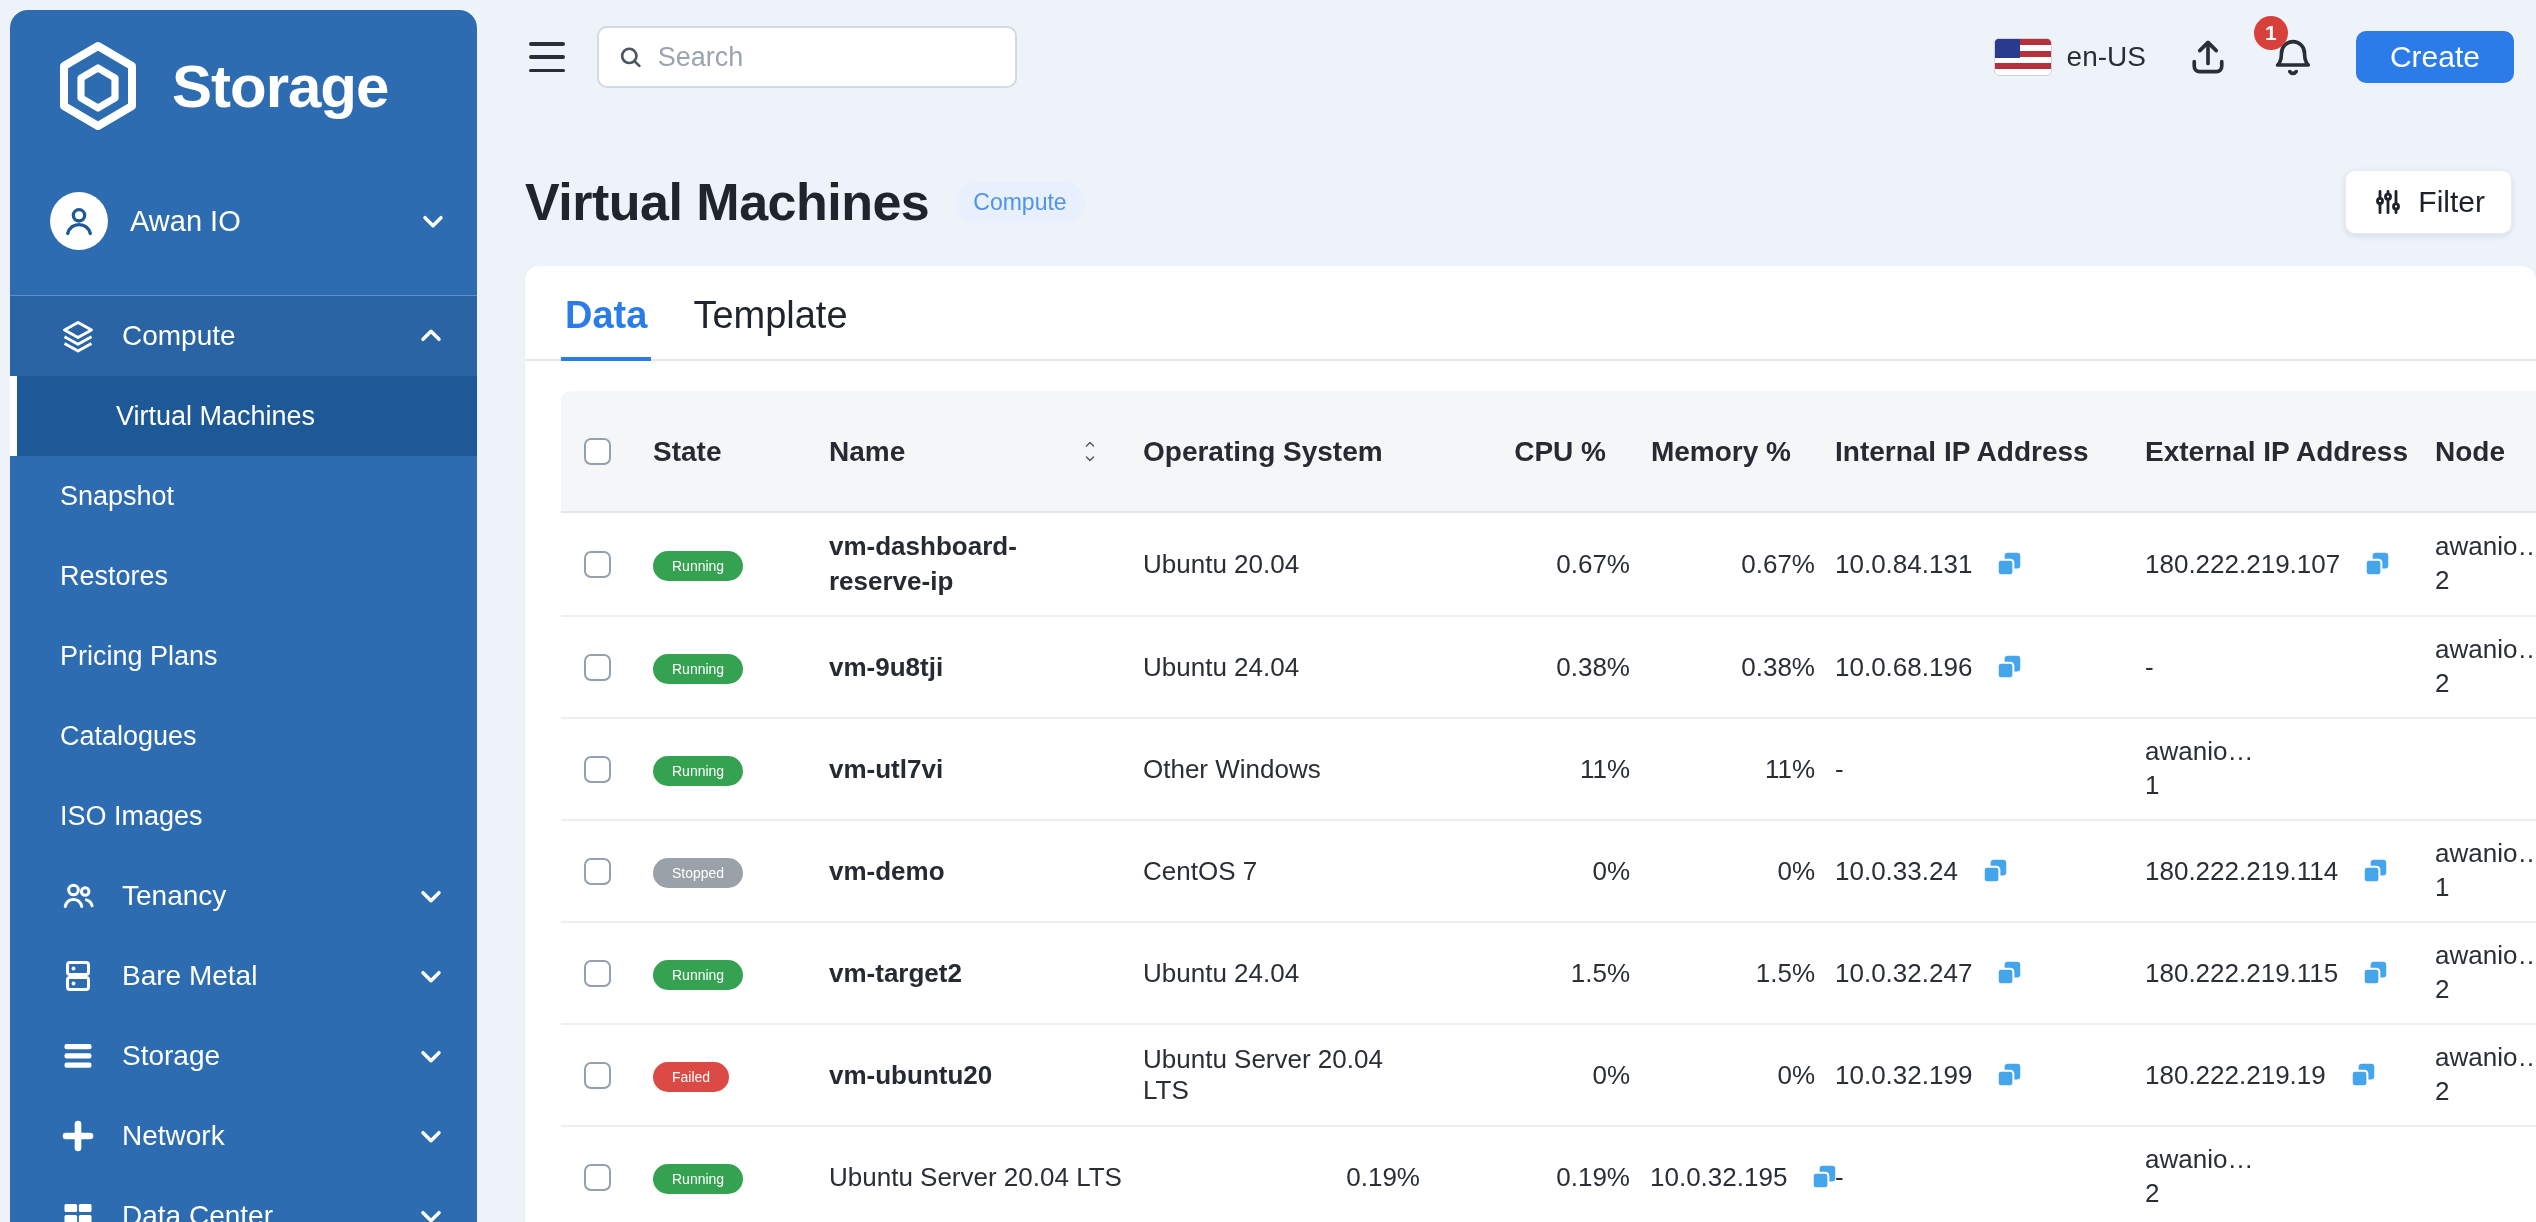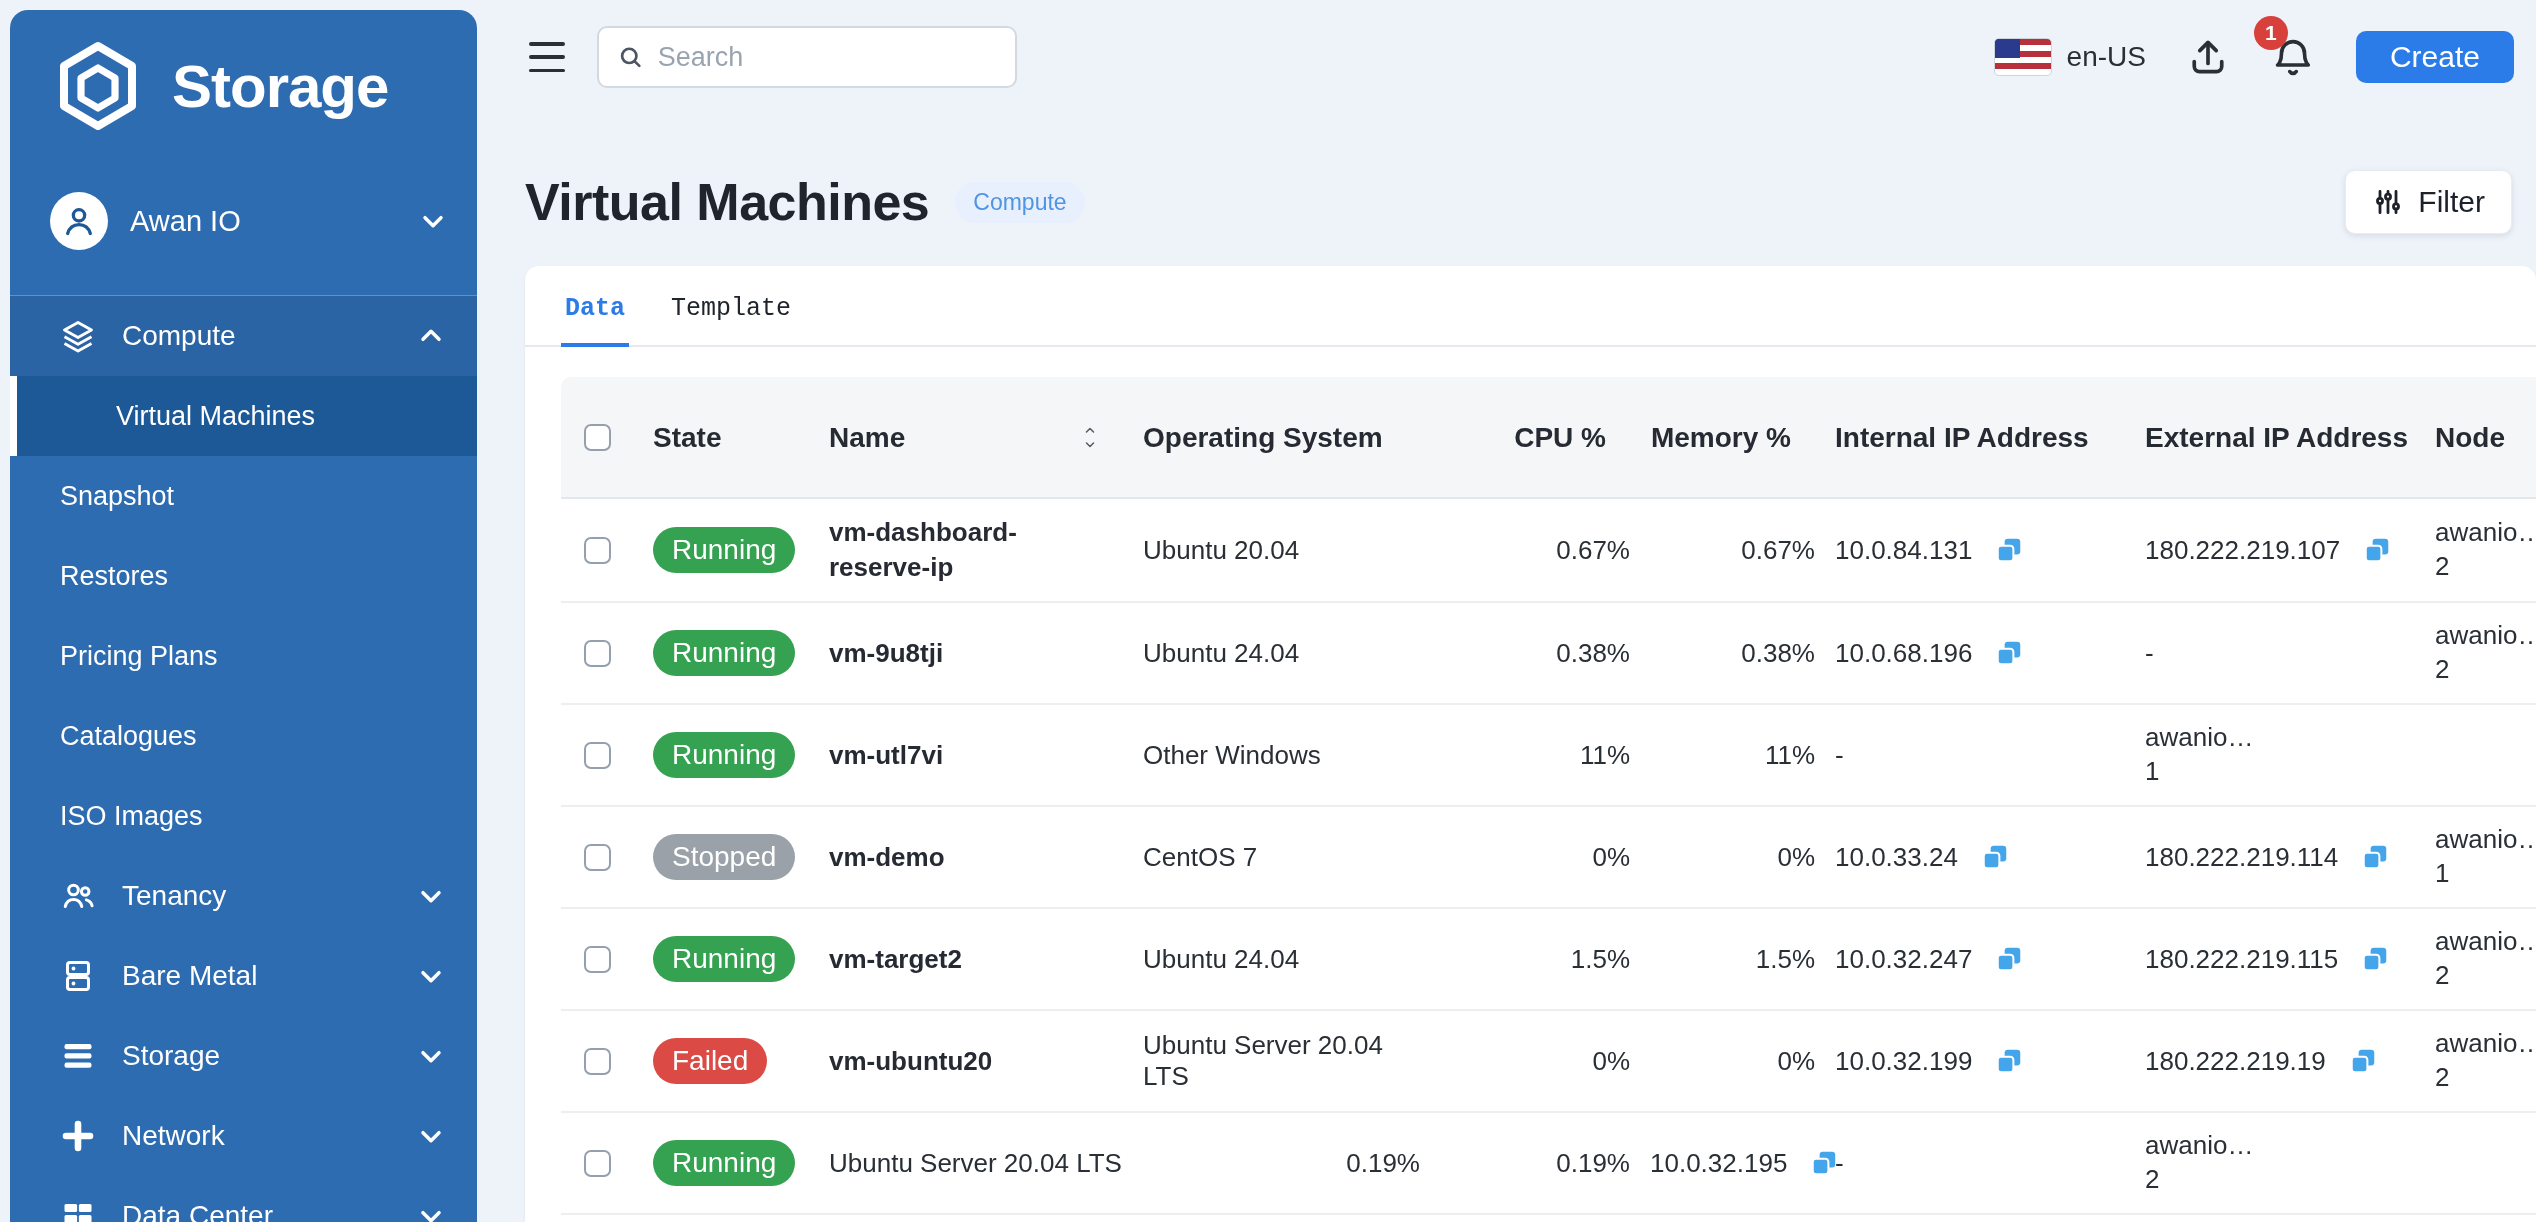--- a/index.html
+++ b/index.html
@@ -48,39 +48,39 @@
   .page-head { position:relative; display:flex; align-items:center; gap:26px; padding:56px 24px 0 48px; }
   .page-head h1 { font-size:52px; font-weight:700; color:#20252d; letter-spacing:-0.5px; line-height:64px; }
   .chip { background:#e7f0fc; color:#4f94e5; font-size:23px; padding:7px 18px; border-radius:999px; cursor:pointer; }
   .filter { position:absolute; right:24px; top:56px; height:64px; padding:0 26px; background:#fff;
     border:1px solid #e9ecf1; border-radius:10px; box-shadow:0 2px 6px rgba(16,24,40,.10);
     display:flex; align-items:center; gap:14px; font-size:30px; font-weight:500; color:#1c212b; cursor:pointer; font-family:inherit;justify-content:flex-end; }
 
   .card { margin:32px 0 0 48px; width:2011px; height:990px; background:#fff;
     border-radius:14px 14px 0 0; box-shadow:0 1px 3px rgba(16,24,40,.06); overflow:hidden; }
   .tabs { display:flex; gap:38px; padding:28px 36px 0; border-bottom:2px solid #e6e9ef; }
-  .tab { font-size:25px; font-weight:500; color:#20252d; padding:0 4px 20px; cursor:pointer;font-family:Liberation Mono, monospace; }
+  .tab { font-size:38px; font-weight:500; color:#20252d; padding:0 4px 20px; cursor:pointer; }
   .tab.active { color:#2b7ce8; font-weight:700; border-bottom:4px solid #2b7ce8; margin-bottom:-2px; }
 
   .tbl { --cols:72px 176px 314px 297px 210px 185px 310px 290px 260px; margin:30px 0 0 36px; width:2114px; }
   .thead { display:grid; grid-template-columns:var(--cols); align-items:center; min-height:122px;
     background:#f5f6f8; border-radius:10px 10px 0 0; border-bottom:2px solid #e3e6eb; }
   .th { font-size:28px; font-weight:700; color:#262b33; padding:10px 0 10px 20px; line-height:1.25; cursor:pointer; }
   .th.nowrap { white-space:nowrap; }
   .th-name { display:flex; align-items:center; justify-content:space-between; padding-right:22px; }
   .sort { display:flex; flex-direction:column; gap:1px; }
   .th-num, .td-num { text-align:right; padding-right:24px; }
   .td-check { display:flex; justify-content:center; padding-left:0 !important; }
   .trow { display:grid; grid-template-columns:var(--cols); align-items:center; min-height:102px; border-bottom:2px solid #eceef2; background:#fff; }
   .td { font-size:26px; padding:16px 0 16px 20px; color:#2a2f36; }
   .td-name { font-weight:700; color:#262b33; overflow-wrap:anywhere; padding-right:10px; line-height:1.35; }
   .td-ip { display:flex; align-items:center; gap:22px; }
   .td-node { white-space:pre-line; line-height:1.3; }
   .checkbox { width:27px; height:27px; border:2.5px solid #94a0ad; border-radius:7px; background:#fff; display:inline-block; cursor:pointer; }
-  .badge { display:inline-block; color:#fff; font-size:28px; font-weight:500; padding:7px 19px; border-radius:999px; }
+  .badge { display:inline-block; color:#fff; font-size:14px; font-weight:500; padding:7px 19px; border-radius:999px; }
   .copy { display:flex; cursor:pointer; }
   .dash { font-size:26px; }
 </style>
 </head>
 <body>
 
 <div class="app">
 
   <aside class="sidebar">
     <div class="logo-row">

